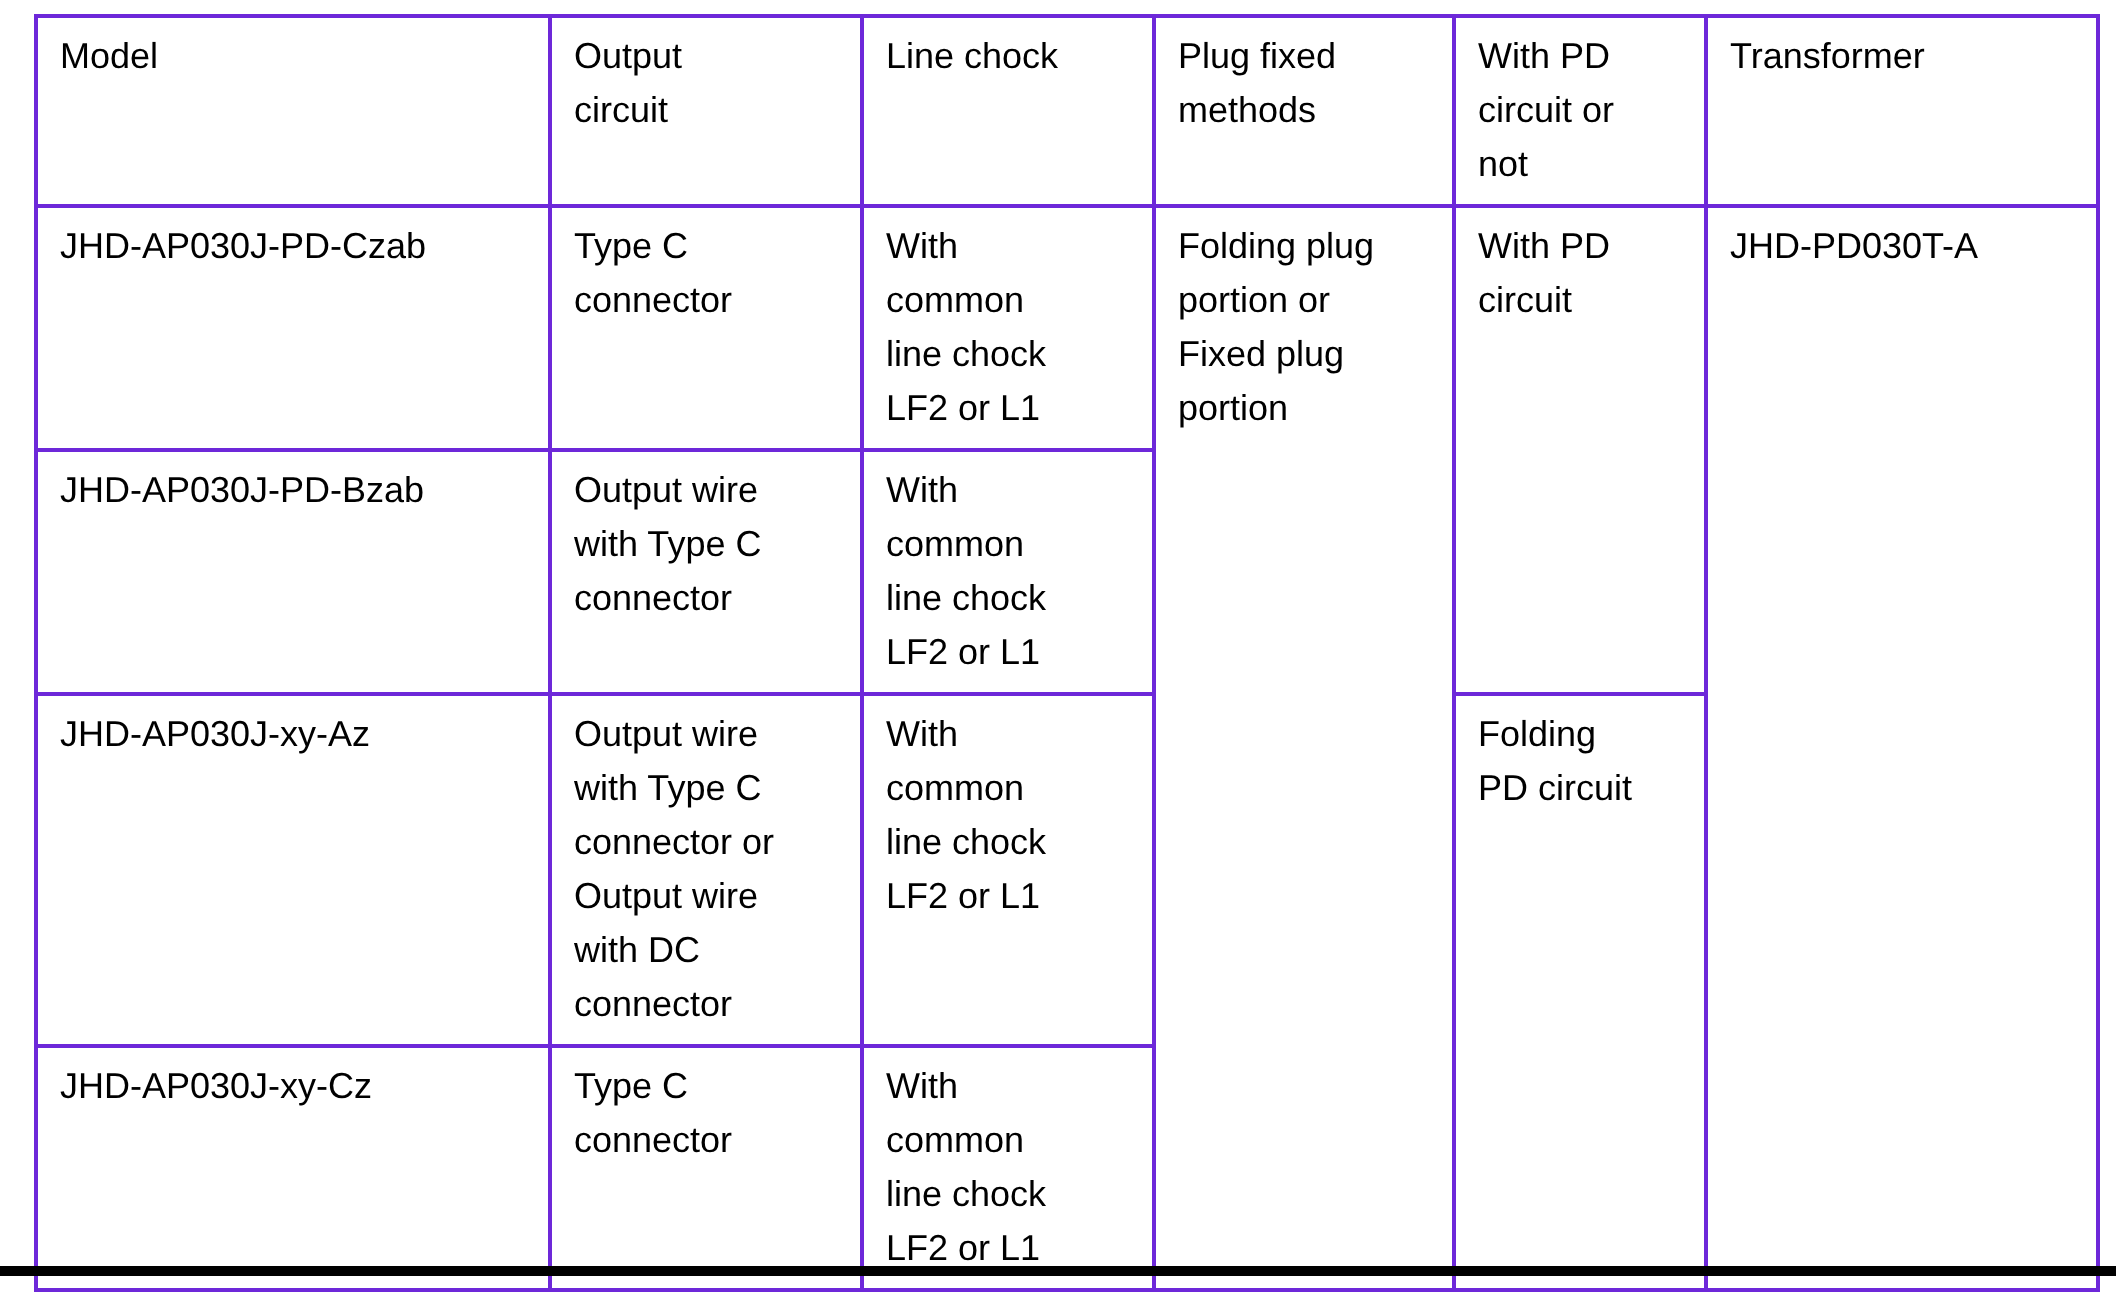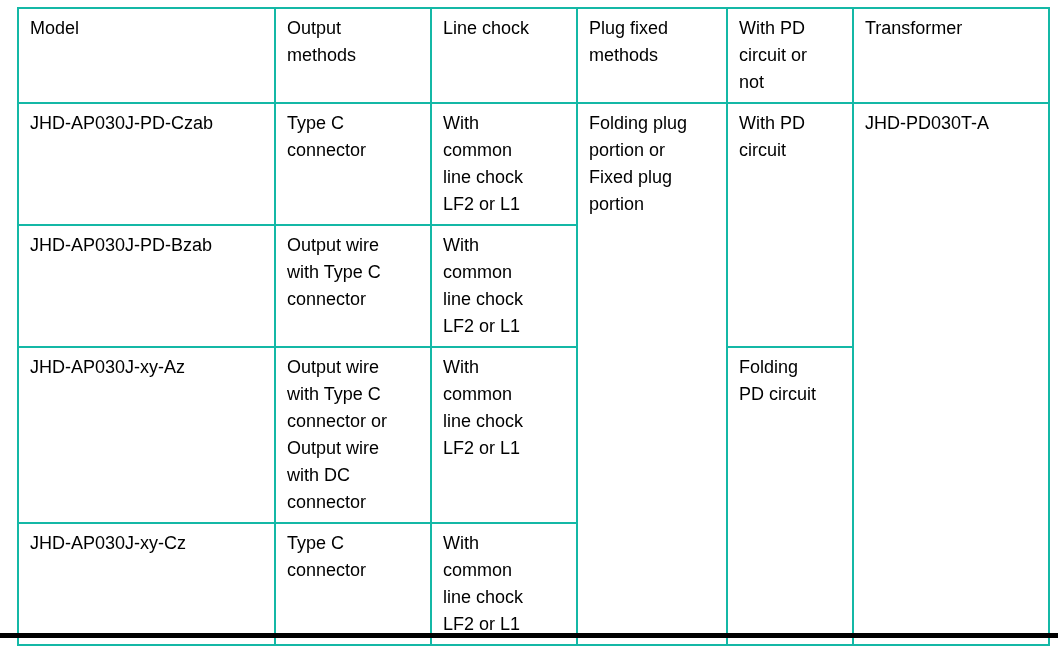--- a/index.html
+++ b/index.html
@@ -17,21 +17,21 @@
   }
   table.spec-table {
     position: absolute;
     left: 17px;
     top: 7px;
     width: 1031px;
     border-collapse: collapse;
     table-layout: fixed;
   }
   table.spec-table td {
-    border: 2px solid #14b8a6;
+    border: 2px solid #6d28d9;
     vertical-align: top;
     text-align: left;
     padding: 6px 8px 6px 11px;
     font-size: 18px;
     line-height: 27px;
     white-space: pre-line;
     overflow: hidden;
   }
   tr.header-row    { height: 90px; }
   tr.row-1         { height: 122px; }
@@ -56,21 +56,21 @@
     <col style="width:156px">
     <col style="width:146px">
     <col style="width:150px">
     <col style="width:126px">
     <col style="width:196px">
   </colgroup>
   <tbody>
     <tr class="header-row">
       <td>Model</td>
       <td>Output
-methods</td>
+circuit</td>
       <td>Line chock</td>
       <td>Plug fixed
 methods</td>
       <td>With PD
 circuit or
 not</td>
       <td>Transformer</td>
     </tr>
     <tr class="row-1">
       <td>JHD-AP030J-PD-Czab</td>

